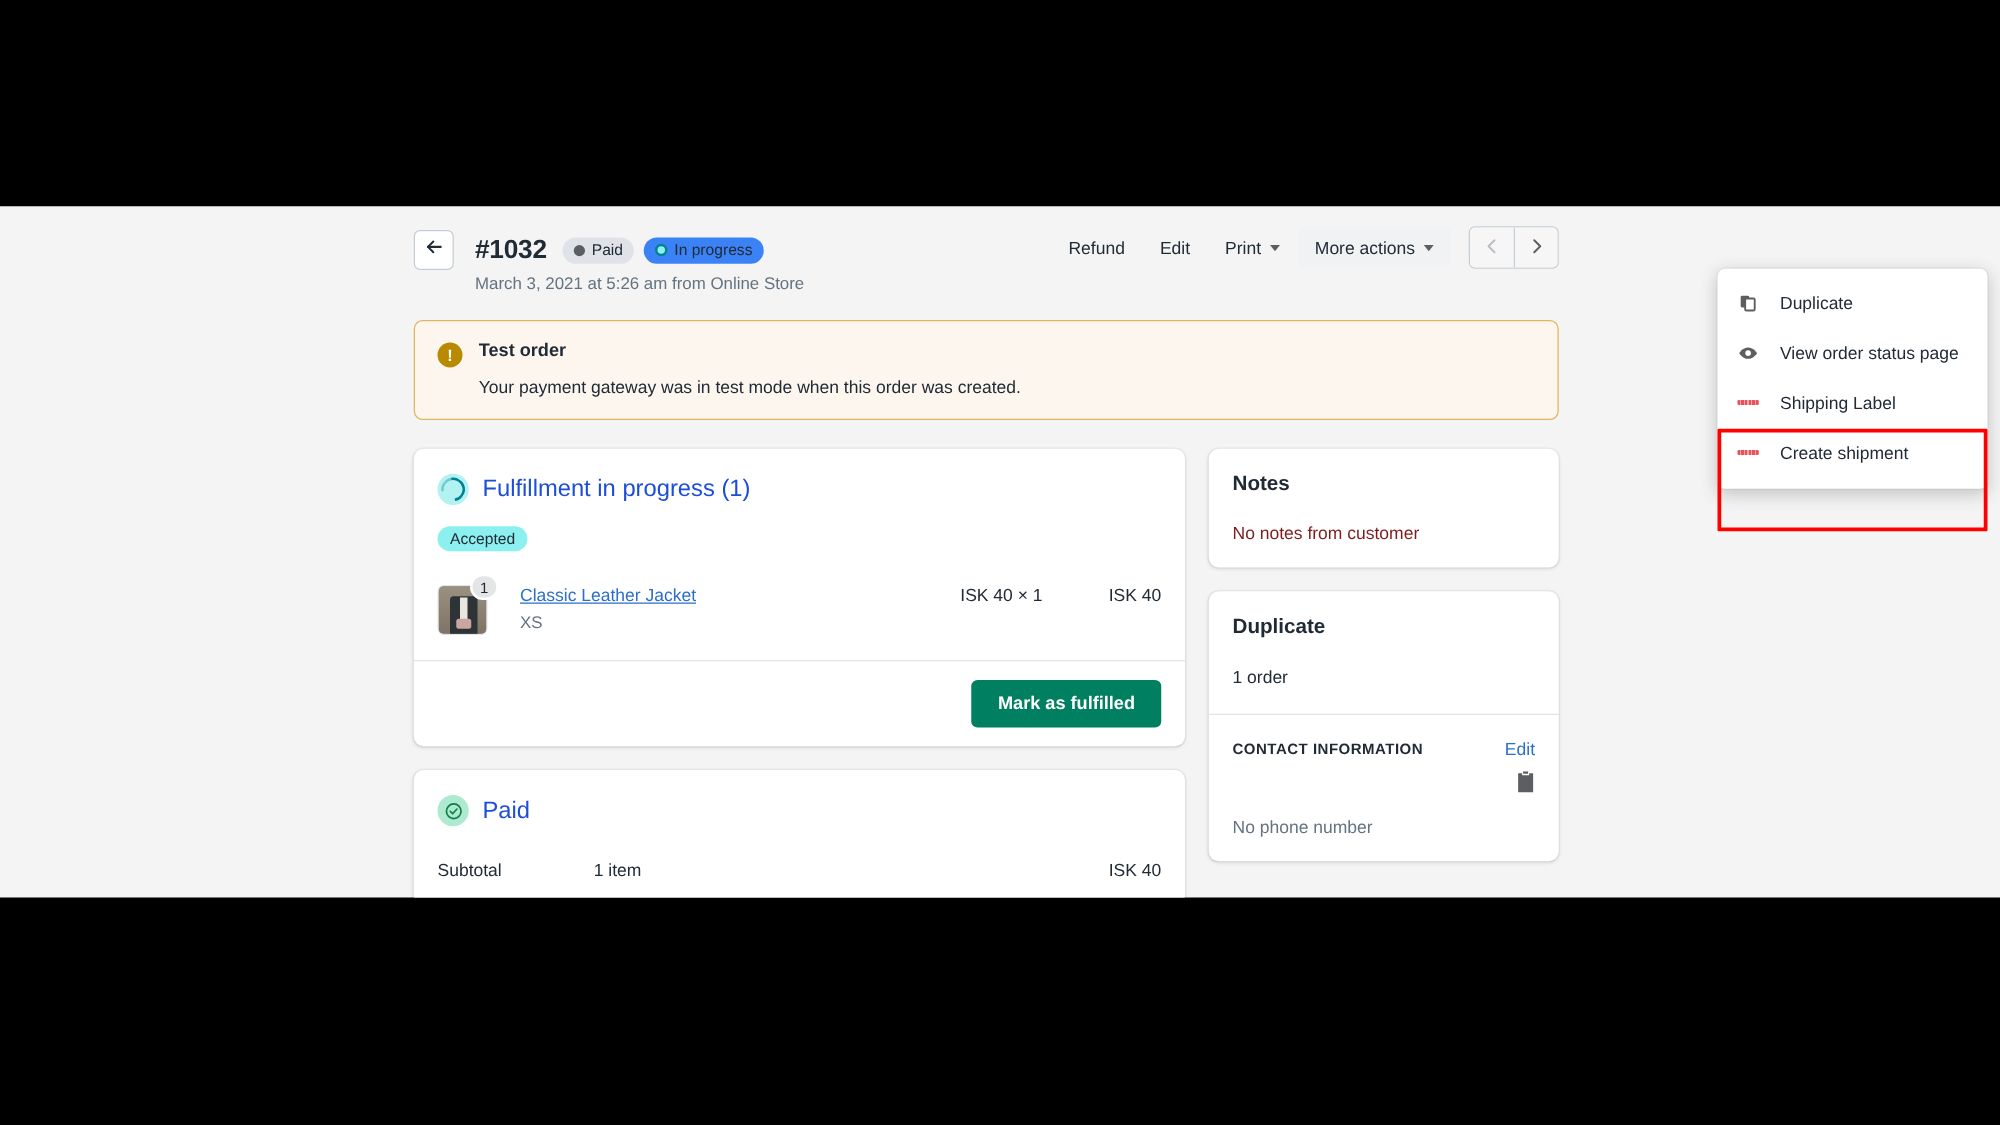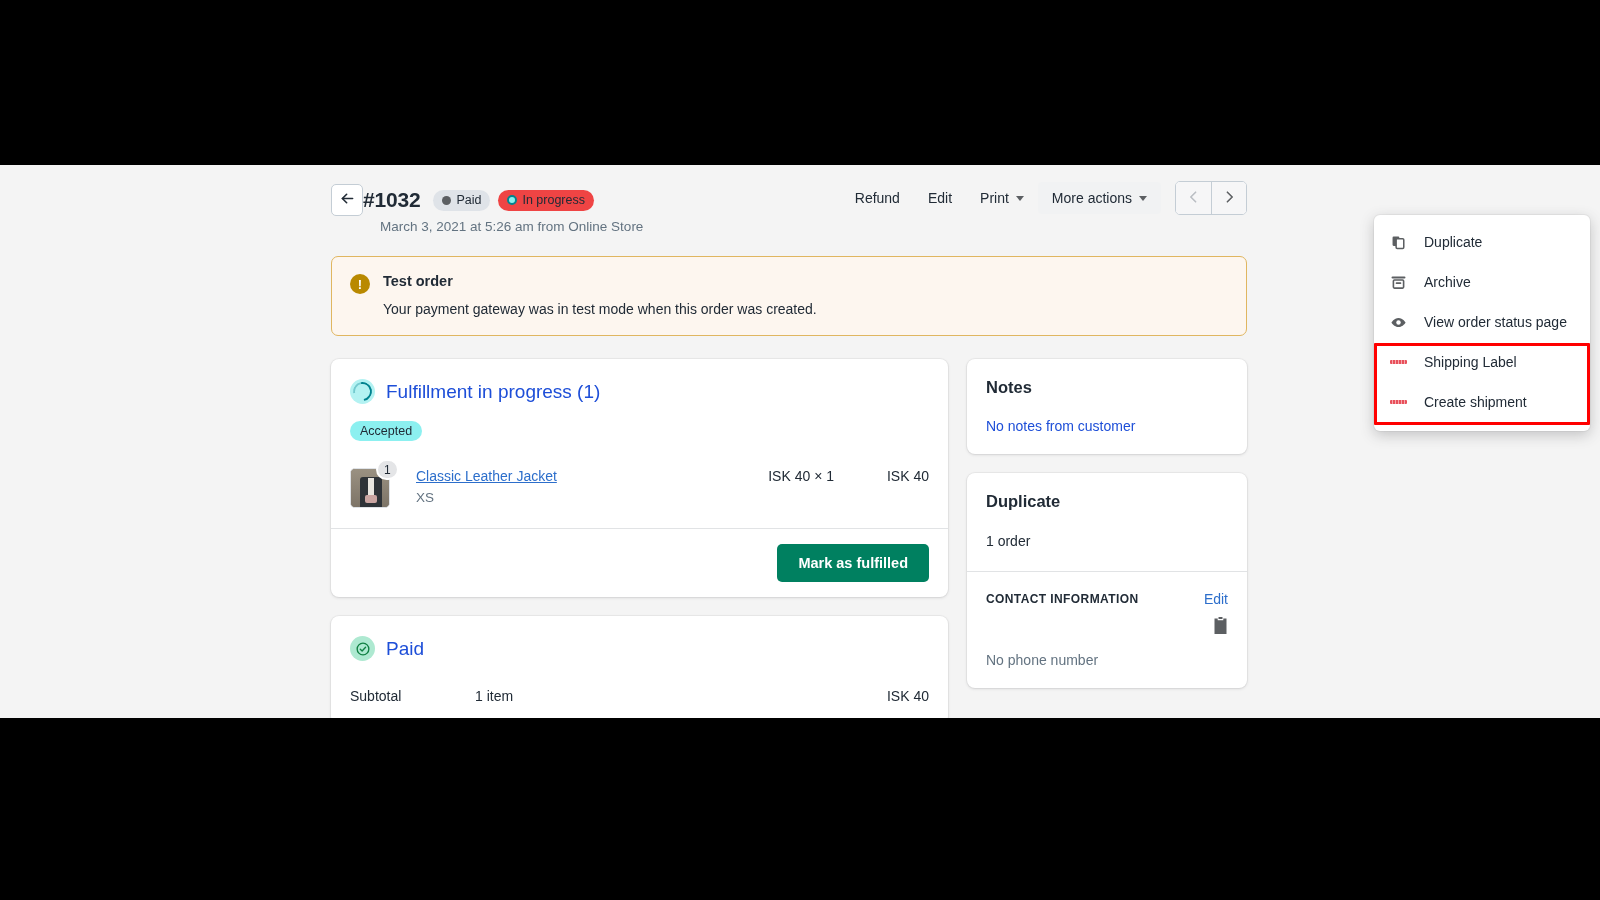--- a/index.html
+++ b/index.html
@@ -39,32 +39,32 @@
     border: 1px solid #c4cdd5;
     border-radius: 5px;
     background: #ffffff;
     display: flex; align-items: center; justify-content: center;
     cursor: pointer;
     flex: none;
   }
   .back-btn svg { width: 17px; height: 17px; }
   .order-title {
     font-size: 21px; font-weight: bold; color: #212b36;
-    letter-spacing: -0.2px;
+    margin-left: 17px; letter-spacing: -0.2px;
   }
   .badges { display: flex; gap: 8px; margin-left: 13px; }
   .badge {
     display: inline-flex; align-items: center; gap: 5px;
     height: 21px; padding: 0 9px;
     border-radius: 11px;
     font-size: 12.5px; color: #212b36;
     white-space: nowrap;
   }
   .badge.paid { background: #dfe3e8; }
-  .badge.inprogress { background: #ef4444; }
+  .badge.inprogress { background: #3b82f6; }
   .dot-grey { width: 9px; height: 9px; border-radius: 50%; background: #5c5f62; flex:none; }
   .ring-teal {
     width: 10px; height: 10px; border-radius: 50%;
     border: 2.5px solid #00848e; flex:none;
     background: #8cf0f0;
   }
 
   .hdr-actions {
     position: absolute; right: 0; top: 16px;
     display: flex; align-items: center;
@@ -225,21 +225,21 @@
     display: flex; align-items: center;
     margin-top: 27px; font-size: 14px; color: #212b36;
   }
   .tr-label { width: 125px; flex:none; }
   .tr-mid { flex: 1; }
   .tr-amt { text-align: right; }
 
   
   .side-head { padding: 19px 19px 0 19px; }
   .side-title { font-size: 16.5px; font-weight: bold; color: #212b36; }
-  .side-sub { font-size: 14px; color: #1d4ed8; padding: 21px 19px 20px 19px; }
+  .side-sub { font-size: 14px; color: #7f1d1d; padding: 21px 19px 20px 19px; }
   .side-body { padding: 19px; font-size: 14px; color: #212b36; }
   .side-divider { border-top: 1px solid #e1e3e5; }
   .side-sec {
     padding: 19px 19px 20px 19px;
   }
   .side-sec-head { display:flex; align-items:center; justify-content: space-between; }
   .side-sec-title {
     font-size: 12px; font-weight: bold; color: #212b36;
     letter-spacing: 0.4px;
   }
@@ -446,30 +446,20 @@
       <span class="dd-ico">
         <svg viewBox="0 0 20 20" fill="none" stroke="#5c5f62" stroke-width="1.8">
           <rect x="3" y="3" width="8" height="11" rx="1.3" fill="#5c5f62" stroke="none"></rect>
           <rect x="7.2" y="5.6" width="9" height="11.4" rx="1.3" fill="#fff"></rect>
         </svg>
       </span>
       <span class="dd-label">Duplicate</span>
     </div>
     <div class="dd-item">
       <span class="dd-ico">
-        <svg viewBox="0 0 20 20" fill="none" stroke="#5c5f62" stroke-width="1.9" stroke-linecap="round">
-          <path d="M3 4.2h14" stroke-width="2.4"></path>
-          <rect x="4" y="7" width="12" height="9.6" rx="1.2"></rect>
-          <path d="M7.6 10.8h4.8"></path>
-        </svg>
-      </span>
-      <span class="dd-label">Archive</span>
-    </div>
-    <div class="dd-item">
-      <span class="dd-ico">
         <svg viewBox="0 0 20 20" fill="none">
           <path d="M1.6 10S4.8 4.6 10 4.6 18.4 10 18.4 10 15.2 15.4 10 15.4 1.6 10 1.6 10z" fill="#5c5f62"></path>
           <circle cx="10" cy="10" r="2.6" fill="#fff"></circle>
         </svg>
       </span>
       <span class="dd-label">View order status page</span>
     </div>
     <div class="dd-item">
       <span class="dd-ico">
         <span class="logo-dash"></span>

